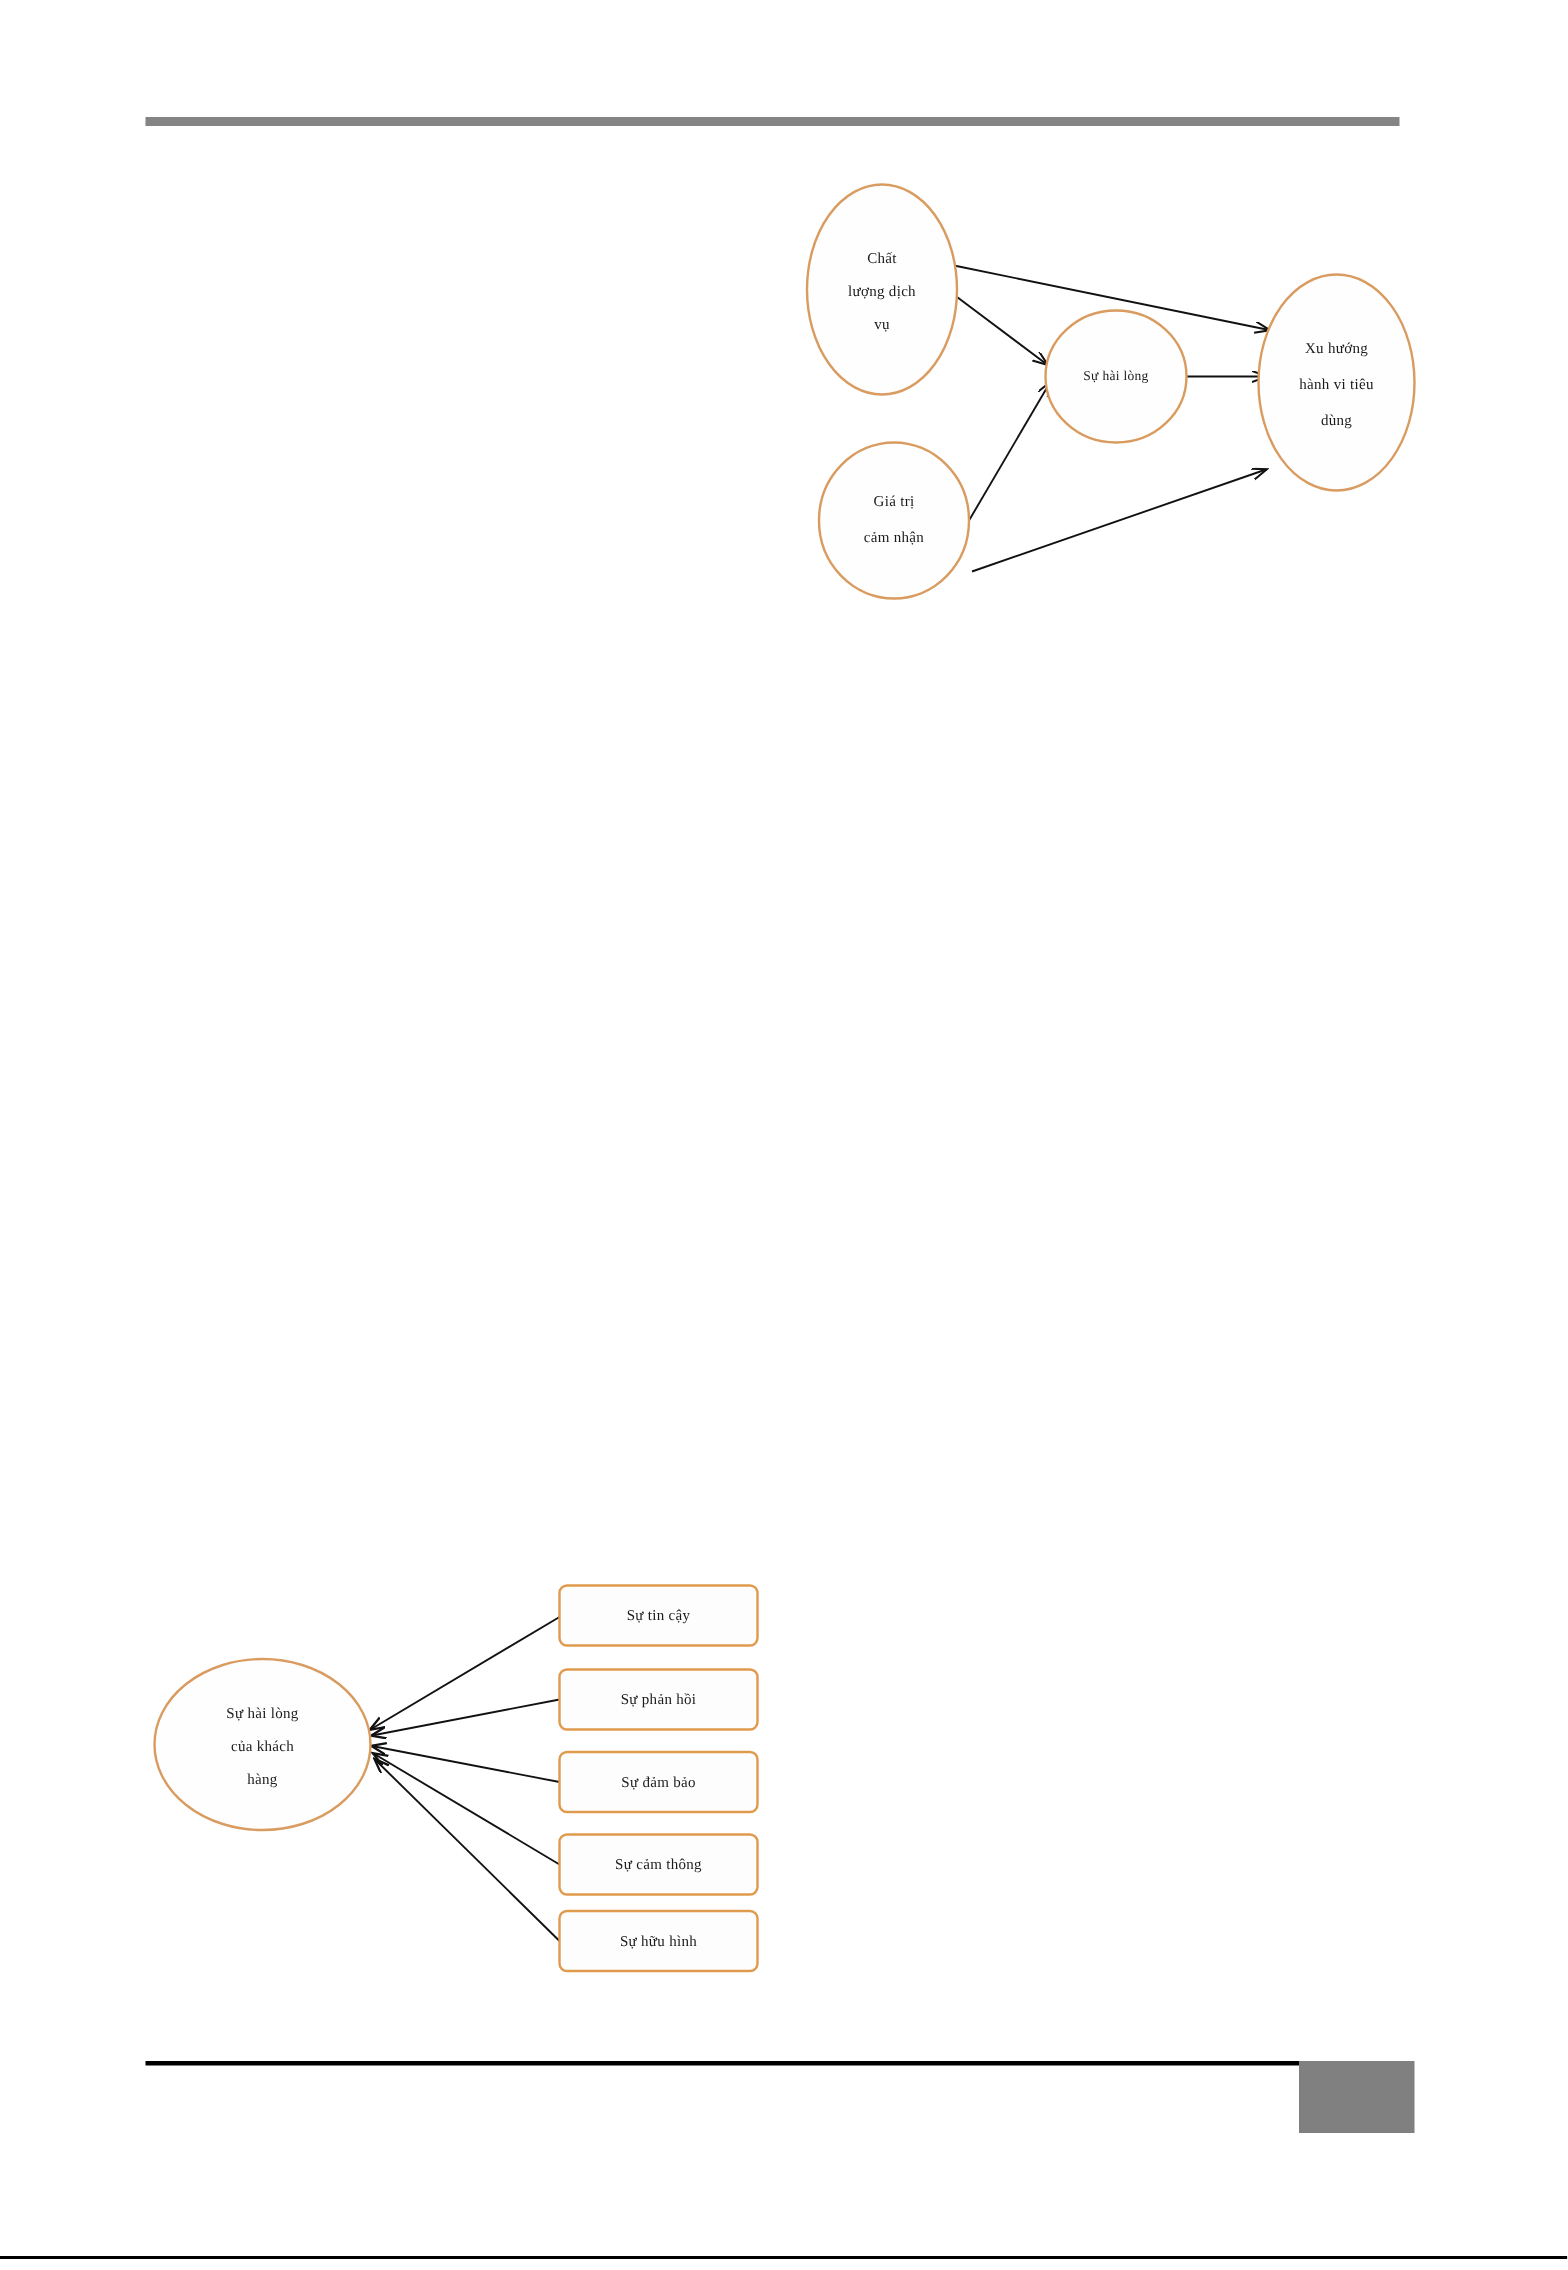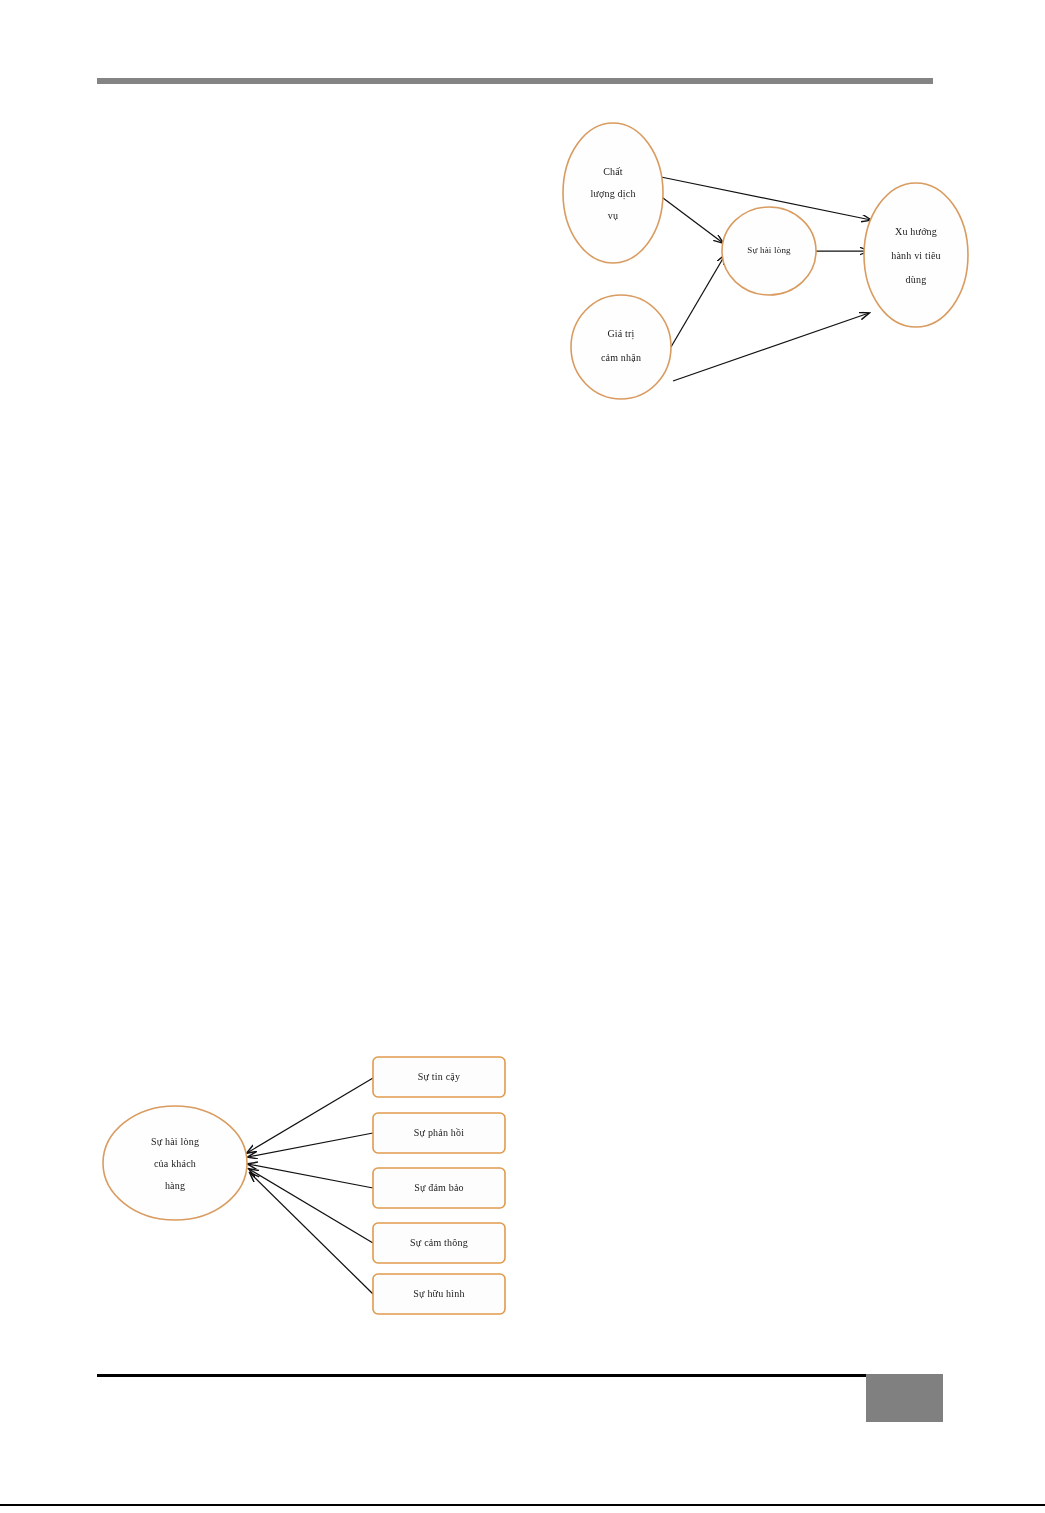--- a/index.html
+++ b/index.html
@@ -60,21 +60,21 @@
   
   .diagram {
     position: absolute;
   }
   .diagram svg {
     display: block;
     overflow: visible;
   }
 
   #diagram-one {
-    left: 551px;
+    left: 526px;
     top: 115px;
     width: 420px;
     height: 290px;
     text-align: right;
   }
   #diagram-two {
     left: 95px;
     top: 1045px;
     width: 430px;
     height: 275px;

